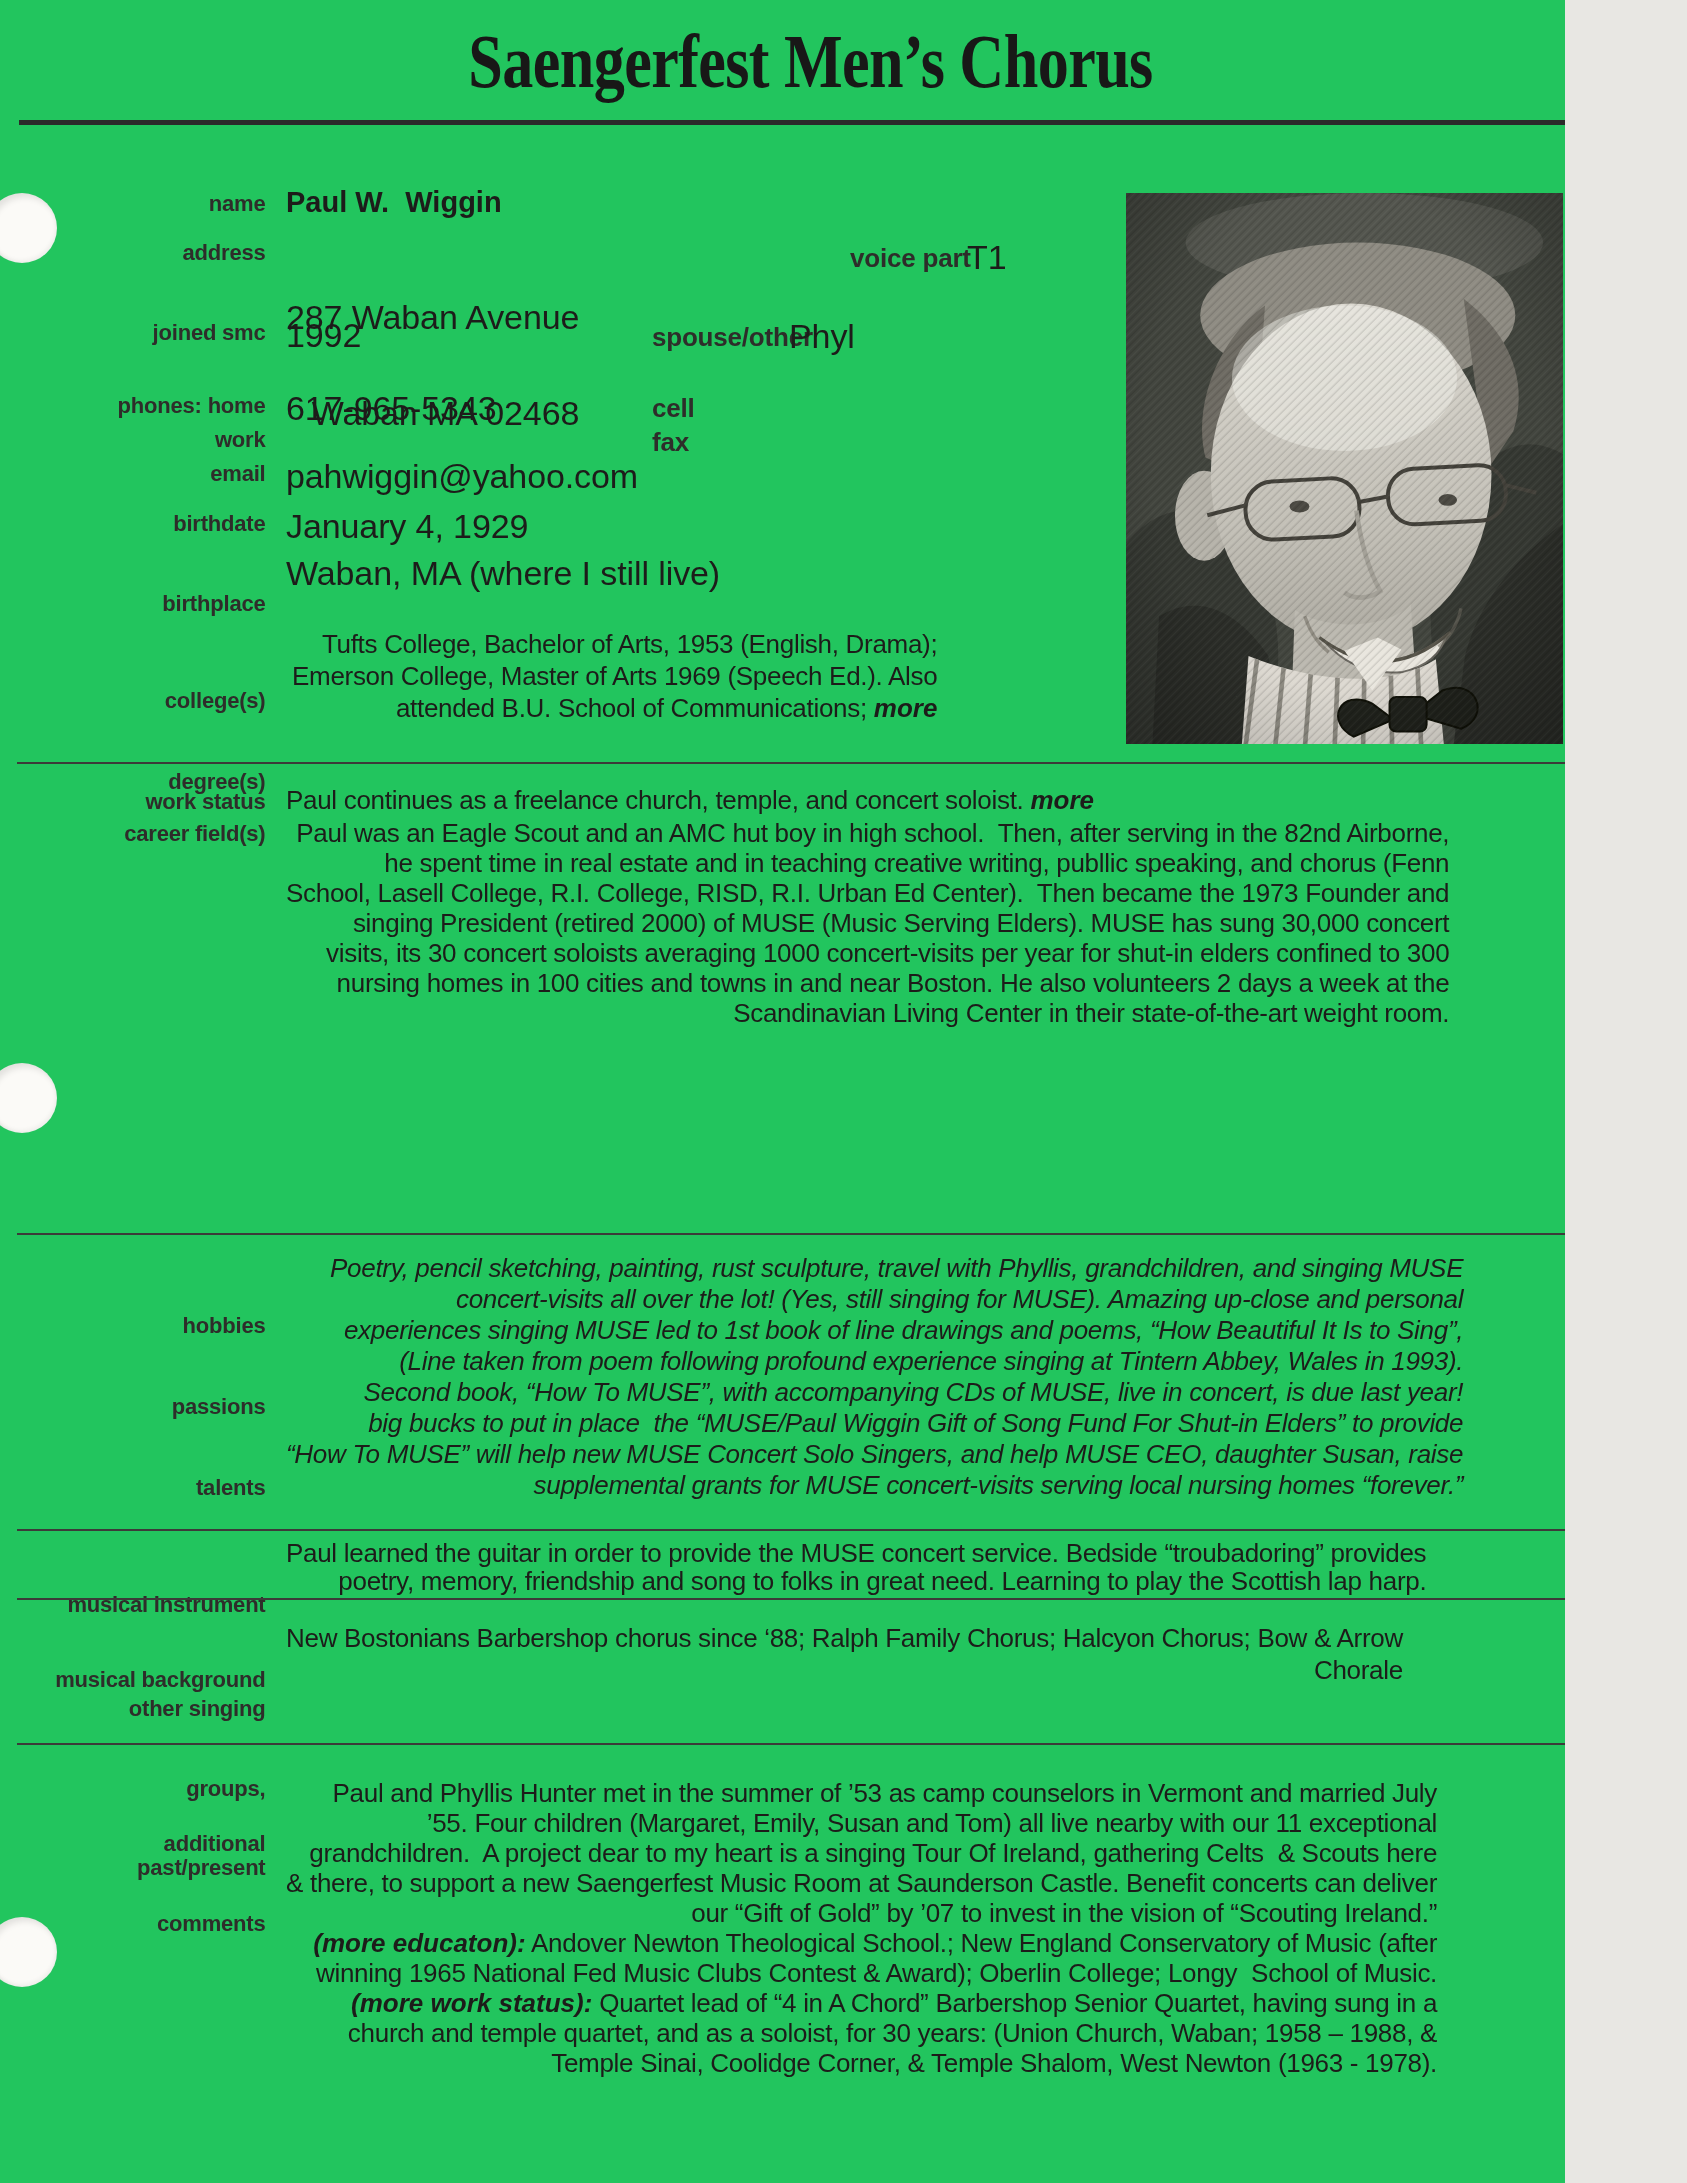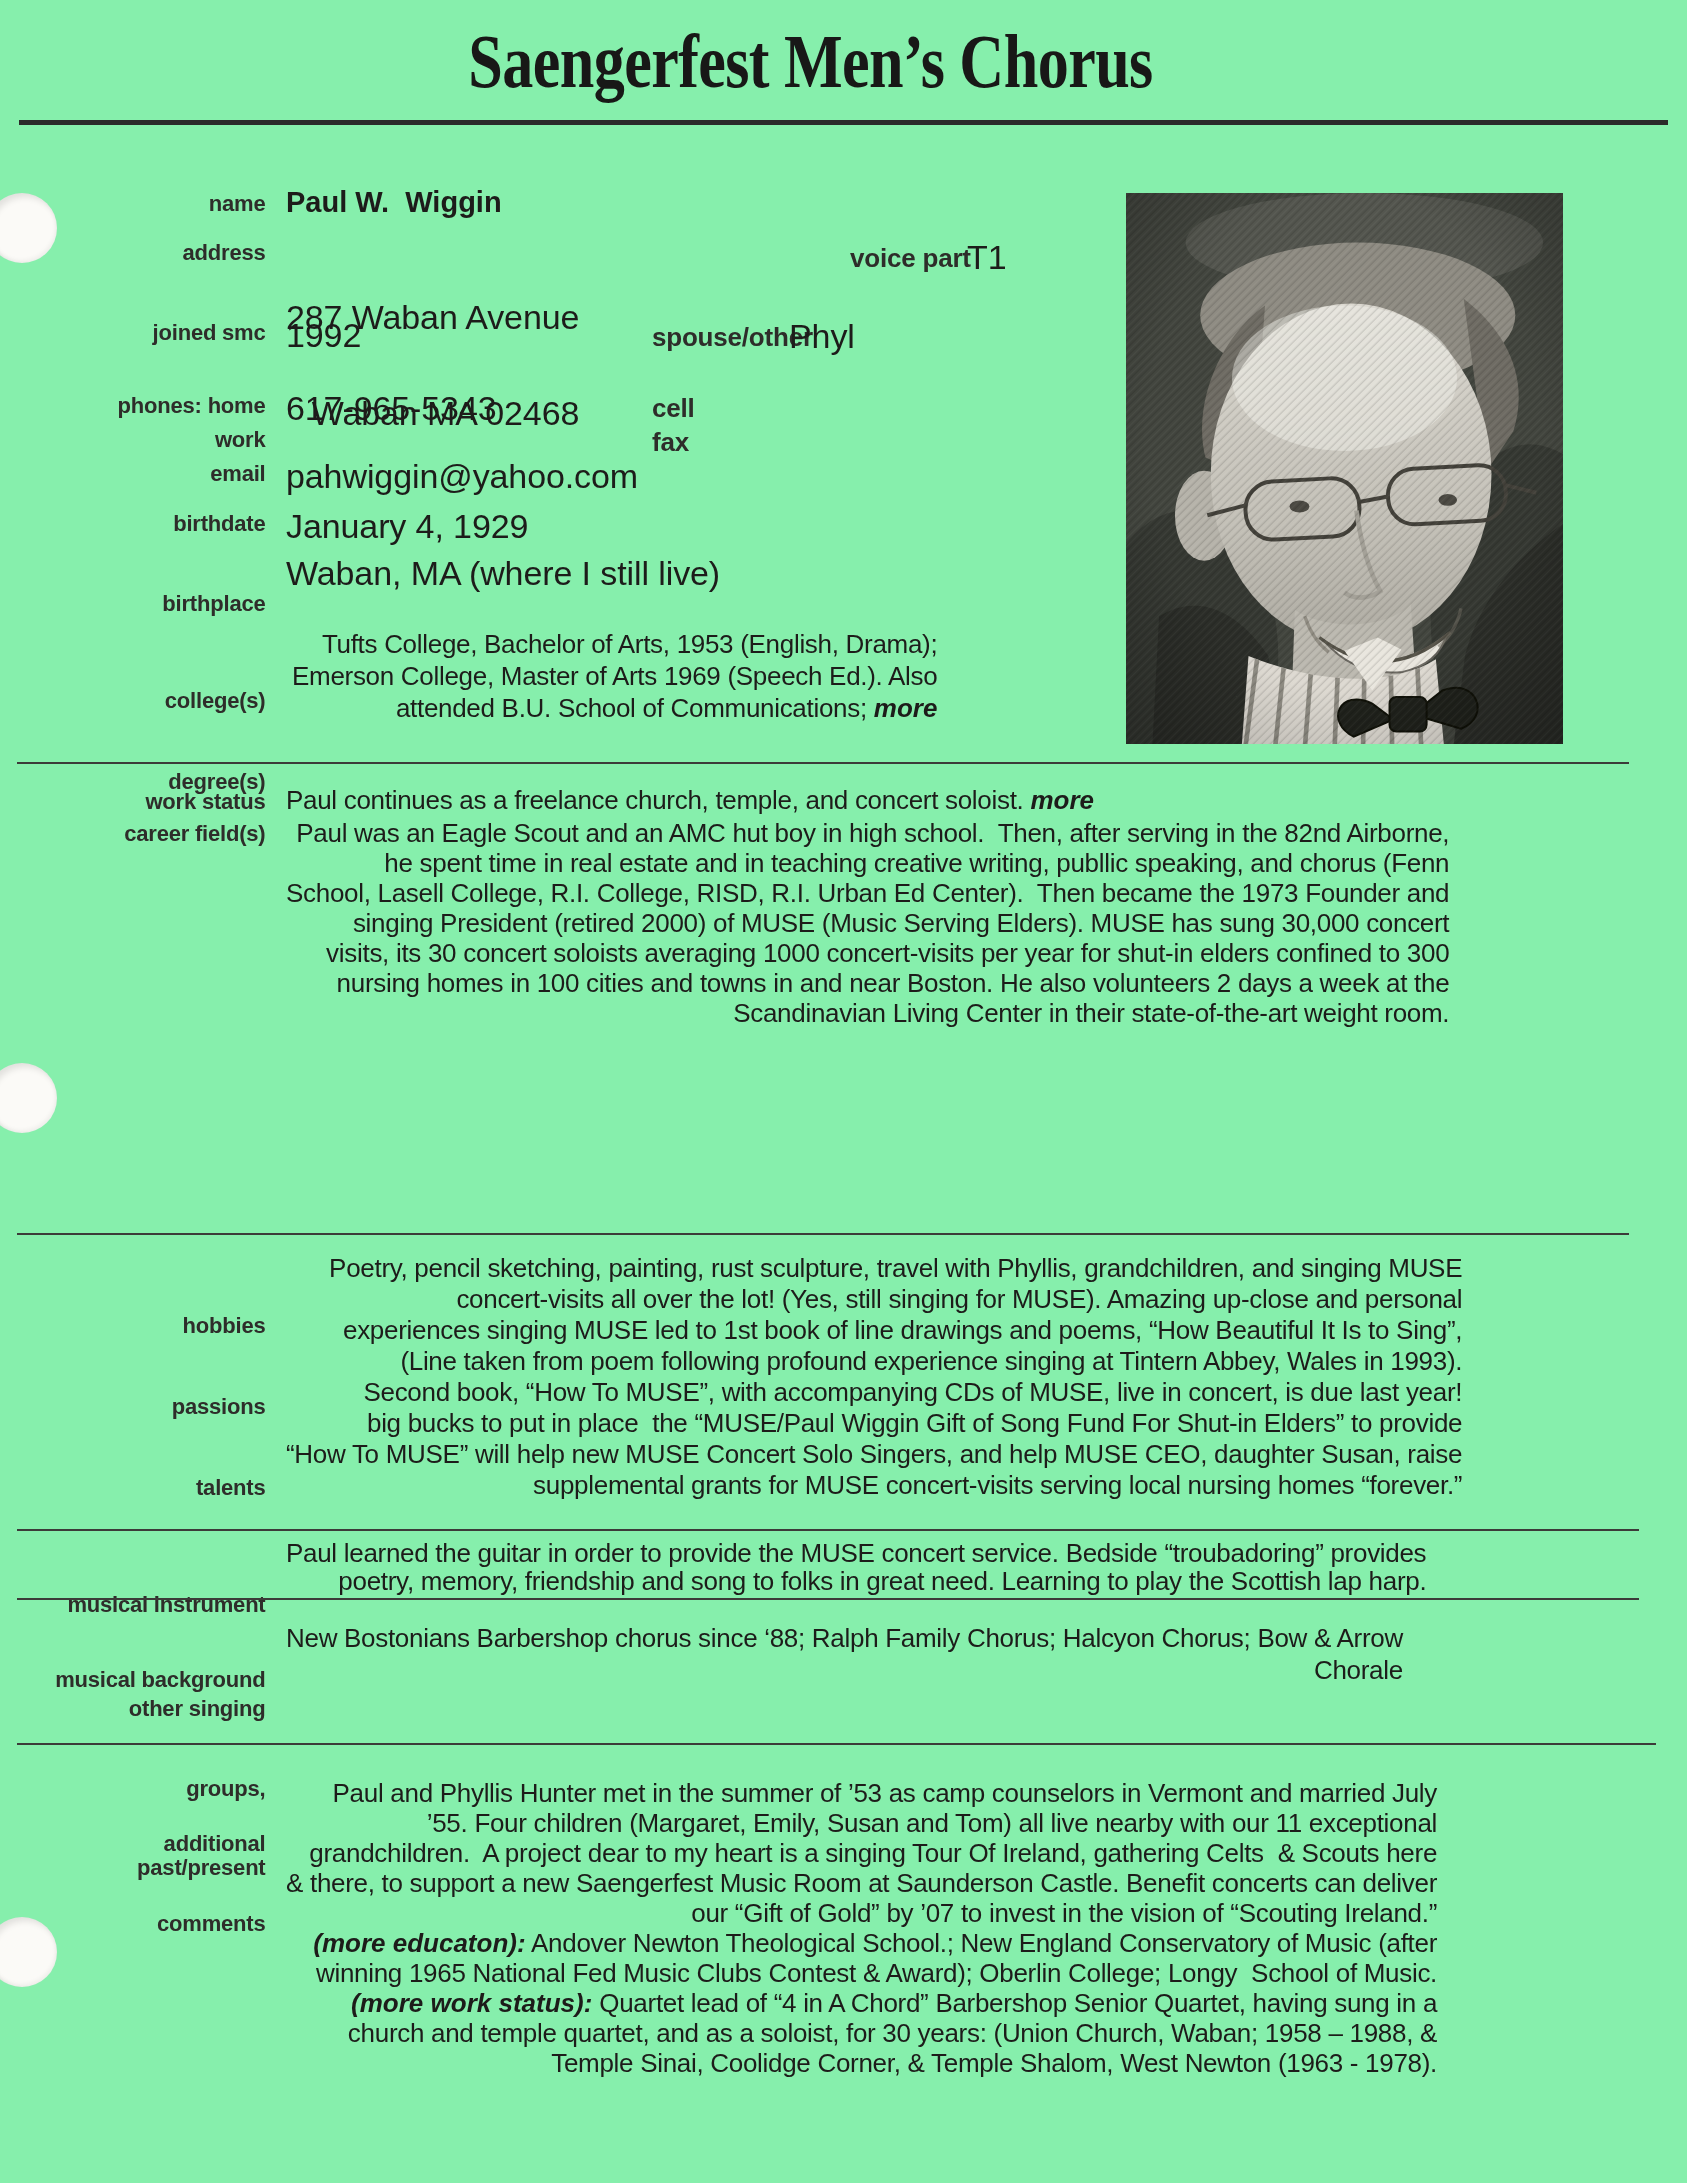--- a/index.html
+++ b/index.html
@@ -1,18 +1,18 @@
 <!DOCTYPE html>
 <html style="font-size:10.6px"><head>
 <meta charset="utf-8">
 <style>
   html,body{margin:0;padding:0;background:#e8e7e3;}
   .page{
-    position:relative;width:1687px;height:2183px;overflow:hidden;
-    background:#86efac;
+    position:relative;width:1565px;height:2183px;overflow:hidden;
+    background:#22c55e;
     font-family:"Liberation Sans",sans-serif;color:#21201e;
   }
   .title-wrap{position:absolute;top:20px;left:-33px;width:1687px;text-align:center;}
   .title-wrap span{
     display:inline-block;font-family:"Liberation Serif",serif;font-weight:bold;
     font-size:74px;color:#181817;transform:scale(0.84,1.02);letter-spacing:-0.7px;white-space:pre;
   }
   .rule{position:absolute;background:#3c3b39;}
   .lbl{
     position:absolute;left:26.5px;width:239px;text-align:right;
@@ -190,21 +190,21 @@
     <div class="tline">Scandinavian Living Center in their state-of-the-art weight room.</div>
   </div>
 
   <div class="rule" style="top:1233px;left:17px;width:1612px;height:2px;"></div>
 
   <div class="lbl" style="top:1258px;line-height:27px;">
     <div class="lline">hobbies</div>
     <div class="lline">passions</div>
     <div class="lline">talents</div>
   </div>
-  <div class="para" style="left:286px;top:1253px;line-height:31px;">
+  <div class="para" style="left:286px;top:1253px;line-height:31px;font-style:italic;">
     <div class="tline">Poetry, pencil sketching, painting, rust sculpture, travel with Phyllis, grandchildren, and singing MUSE</div>
     <div class="tline">concert-visits all over the lot! (Yes, still singing for MUSE). Amazing up-close and personal</div>
     <div class="tline">experiences singing MUSE led to 1st book of line drawings and poems, “How Beautiful It Is to Sing”,</div>
     <div class="tline">(Line taken from poem following profound experience singing at Tintern Abbey, Wales in 1993).</div>
     <div class="tline">Second book, “How To MUSE”, with accompanying CDs of MUSE, live in concert, is due last year!</div>
     <div class="tline">big bucks to put in place  the “MUSE/Paul Wiggin Gift of Song Fund For Shut-in Elders” to provide</div>
     <div class="tline">“How To MUSE” will help new MUSE Concert Solo Singers, and help MUSE CEO, daughter Susan, raise</div>
     <div class="tline">supplemental grants for MUSE concert-visits serving local nursing homes “forever.”</div>
   </div>
 

